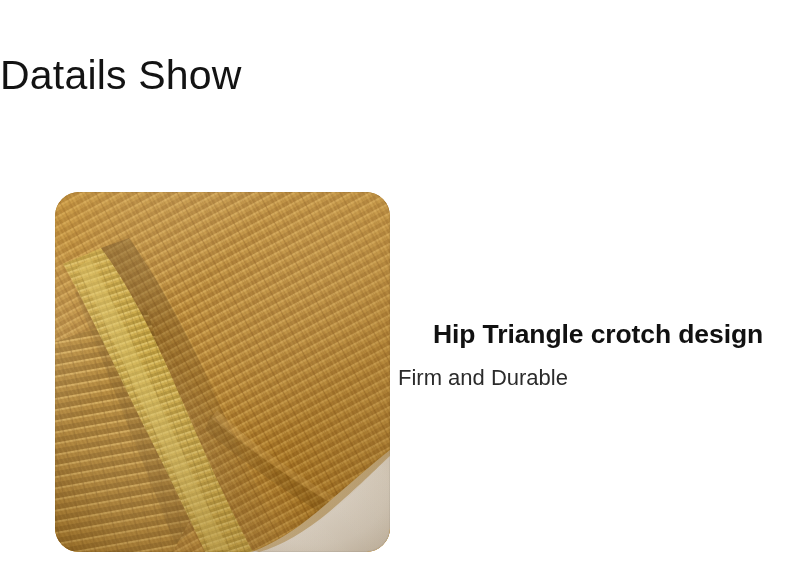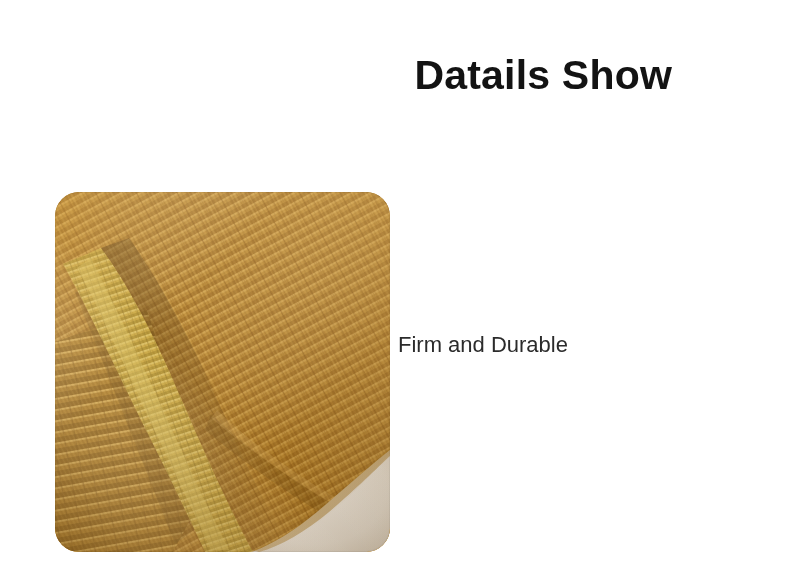--- a/index.html
+++ b/index.html
@@ -22,23 +22,23 @@
     height: 579px;
     background: #ffffff;
   }
 
   
   .page-title {
     position: absolute;
     top: 52px;
     left: 0;
     width: 672px;
-    text-align: right;
+    text-align: left;
     font-size: 41px;
-    font-weight: bold;
+    font-weight: normal;
     color: #131313;
     letter-spacing: 0.2px;
     line-height: 1.15;
     white-space: nowrap;
   }
 
   
   .photo-panel {
     position: absolute;
     left: 55px;
@@ -202,16 +202,17 @@
 
         <rect x="0" y="0" width="335" height="360" fill="url(#lightA)"></rect>
         <rect x="0" y="0" width="335" height="360" fill="url(#lightB)"></rect>
 
         <rect x="0" y="0" width="335" height="360" rx="24" ry="24" fill="none" stroke="#000000" stroke-opacity="0.05" stroke-width="2"></rect>
       </g>
     </svg>
   </div>
 
   <div class="copy-block">
+    <div class="copy-headline">Hip Triangle crotch design</div>
     <div class="copy-subline">Firm and Durable</div>
   </div>
 
 </div>
 
 </body></html>

